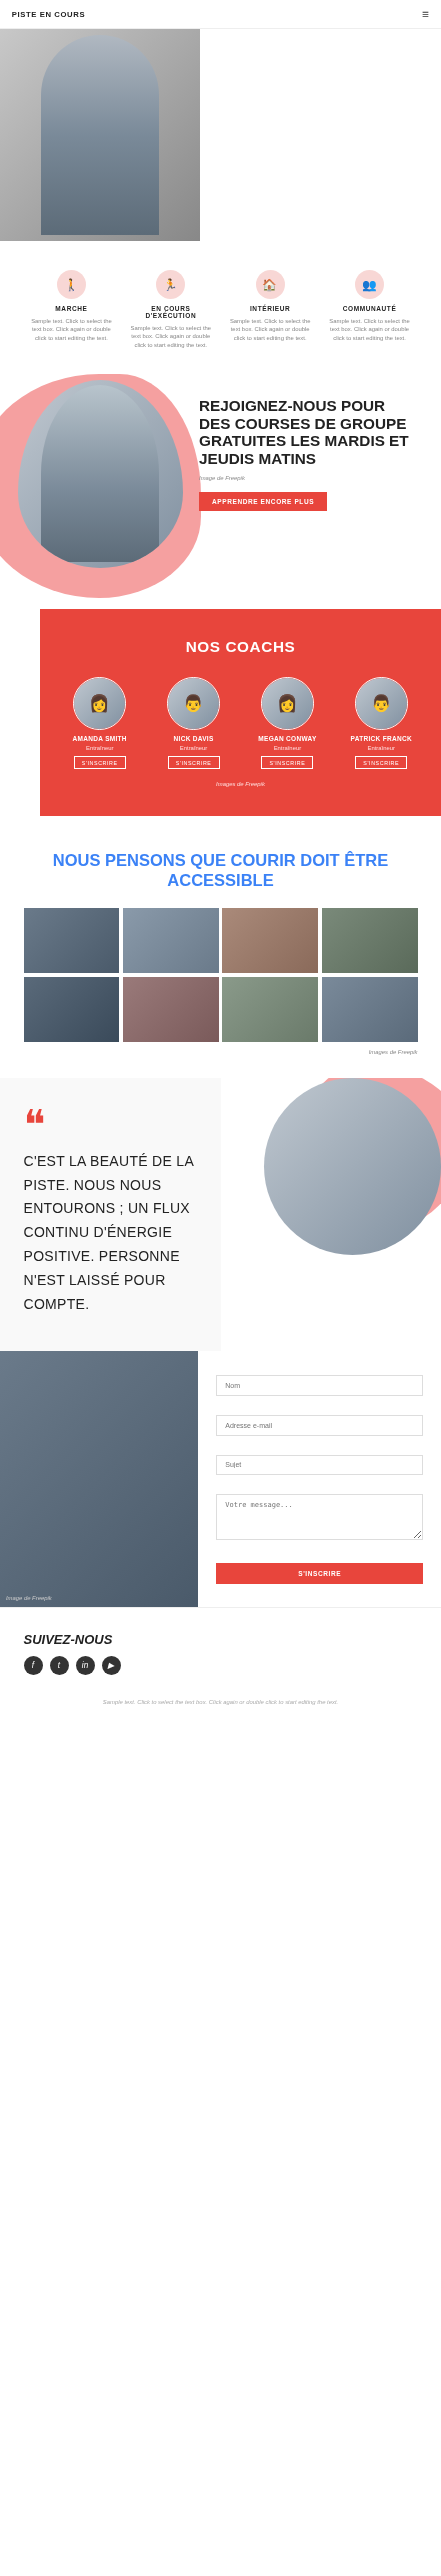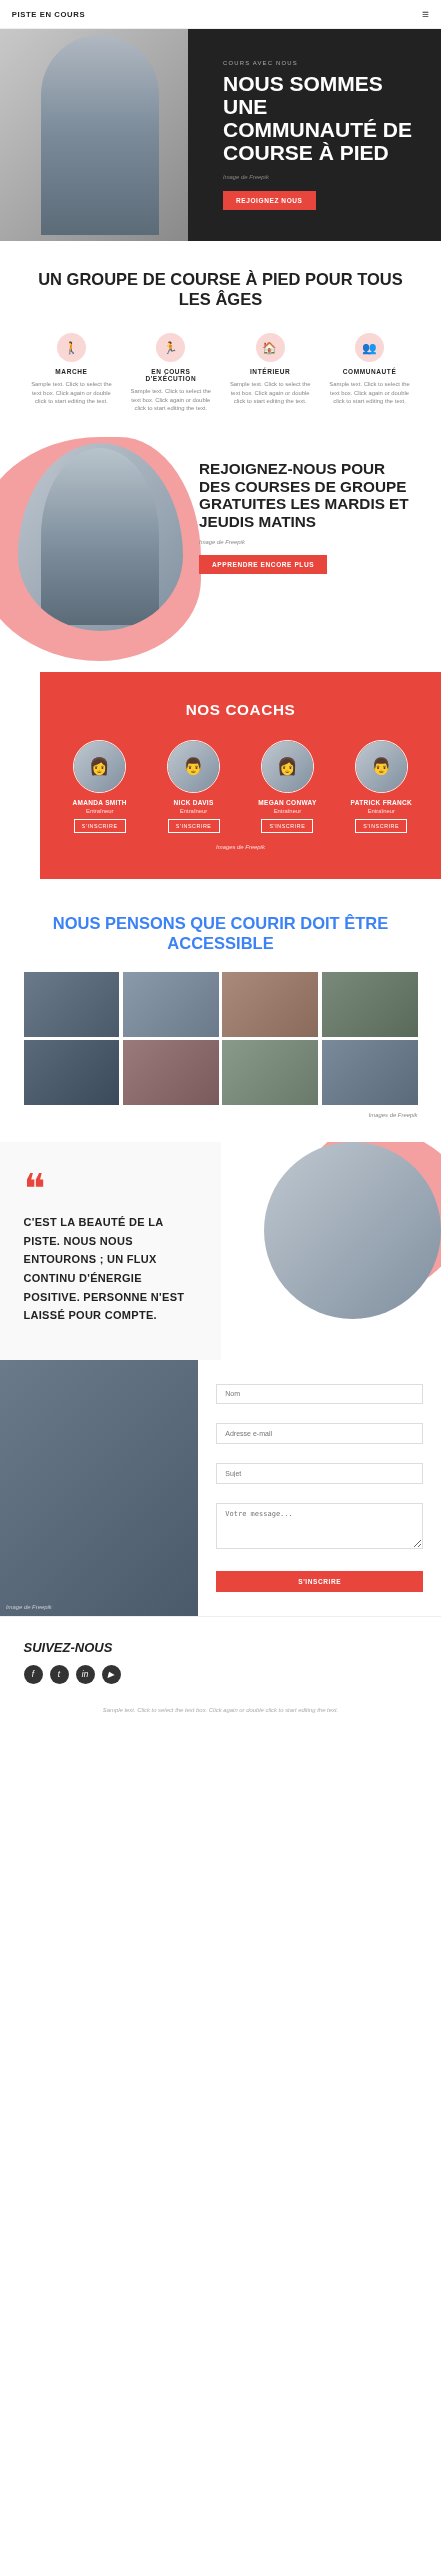--- a/index.html
+++ b/index.html
@@ -167,21 +167,21 @@
     }
     .quote-left {
       width: 50%; background: #f9f9f9; padding: 35px 23.5px;
       display: flex; flex-direction: column; justify-content: center;
     }
     .quote-mark {
       font-size: 41px; color: #e8453c; line-height: 0.6;
       font-family: Georgia, serif; margin-bottom: 11.8px;
     }
     .quote-text {
-      font-size: 11px; font-weight: 700; color: #222; line-height: 1.7;
+      font-size: 14px; font-weight: 400; color: #222; line-height: 1.7;
       text-transform: uppercase; letter-spacing: 0.3px;
     }
     .quote-right {
       width: 50%; position: relative; overflow: hidden;
     }
     .quote-blob {
       position: absolute; width: 165px; height: 165px;
       background: #f5a0a0; border-radius: 40% 60% 60% 40% / 50% 50% 60% 40%;
       right: -23.5px; top: -11.8px; z-index: 0;
     }
@@ -246,30 +246,23 @@
 
 <header class="header">
   <span class="header-logo">PISTE EN COURS</span>
   <span class="header-menu">≡</span>
 </header>
 
 <section class="hero">
   <div class="hero-img-left">
     <div class="person-silhouette"></div>
   </div>
-  <div class="hero-overlay">
-    <span class="hero-small-text">COURS AVEC NOUS</span>
-    <h1 class="hero-title">NOUS SOMMES UNE COMMUNAUTÉ DE COURSE À PIED</h1>
-    <span class="hero-image-credit">Image de Freepik</span>
-    <button class="hero-btn">REJOIGNEZ NOUS</button>
-  </div>
 </section>
 
 <section class="group-section">
-  <h2 class="group-title">UN GROUPE DE COURSE À PIED POUR TOUS LES ÂGES</h2>
   <div class="features-grid" id="features-container">
       <div class="feature-item">
     <div class="feature-icon">🚶</div>
     <div class="feature-title">MARCHE</div>
     <div class="feature-text">Sample text. Click to select the text box. Click again or double click to start editing the text.</div>
   </div>
       <div class="feature-item">
     <div class="feature-icon">🏃</div>
     <div class="feature-title">EN COURS D'EXÉCUTION</div>
     <div class="feature-text">Sample text. Click to select the text box. Click again or double click to start editing the text.</div>

